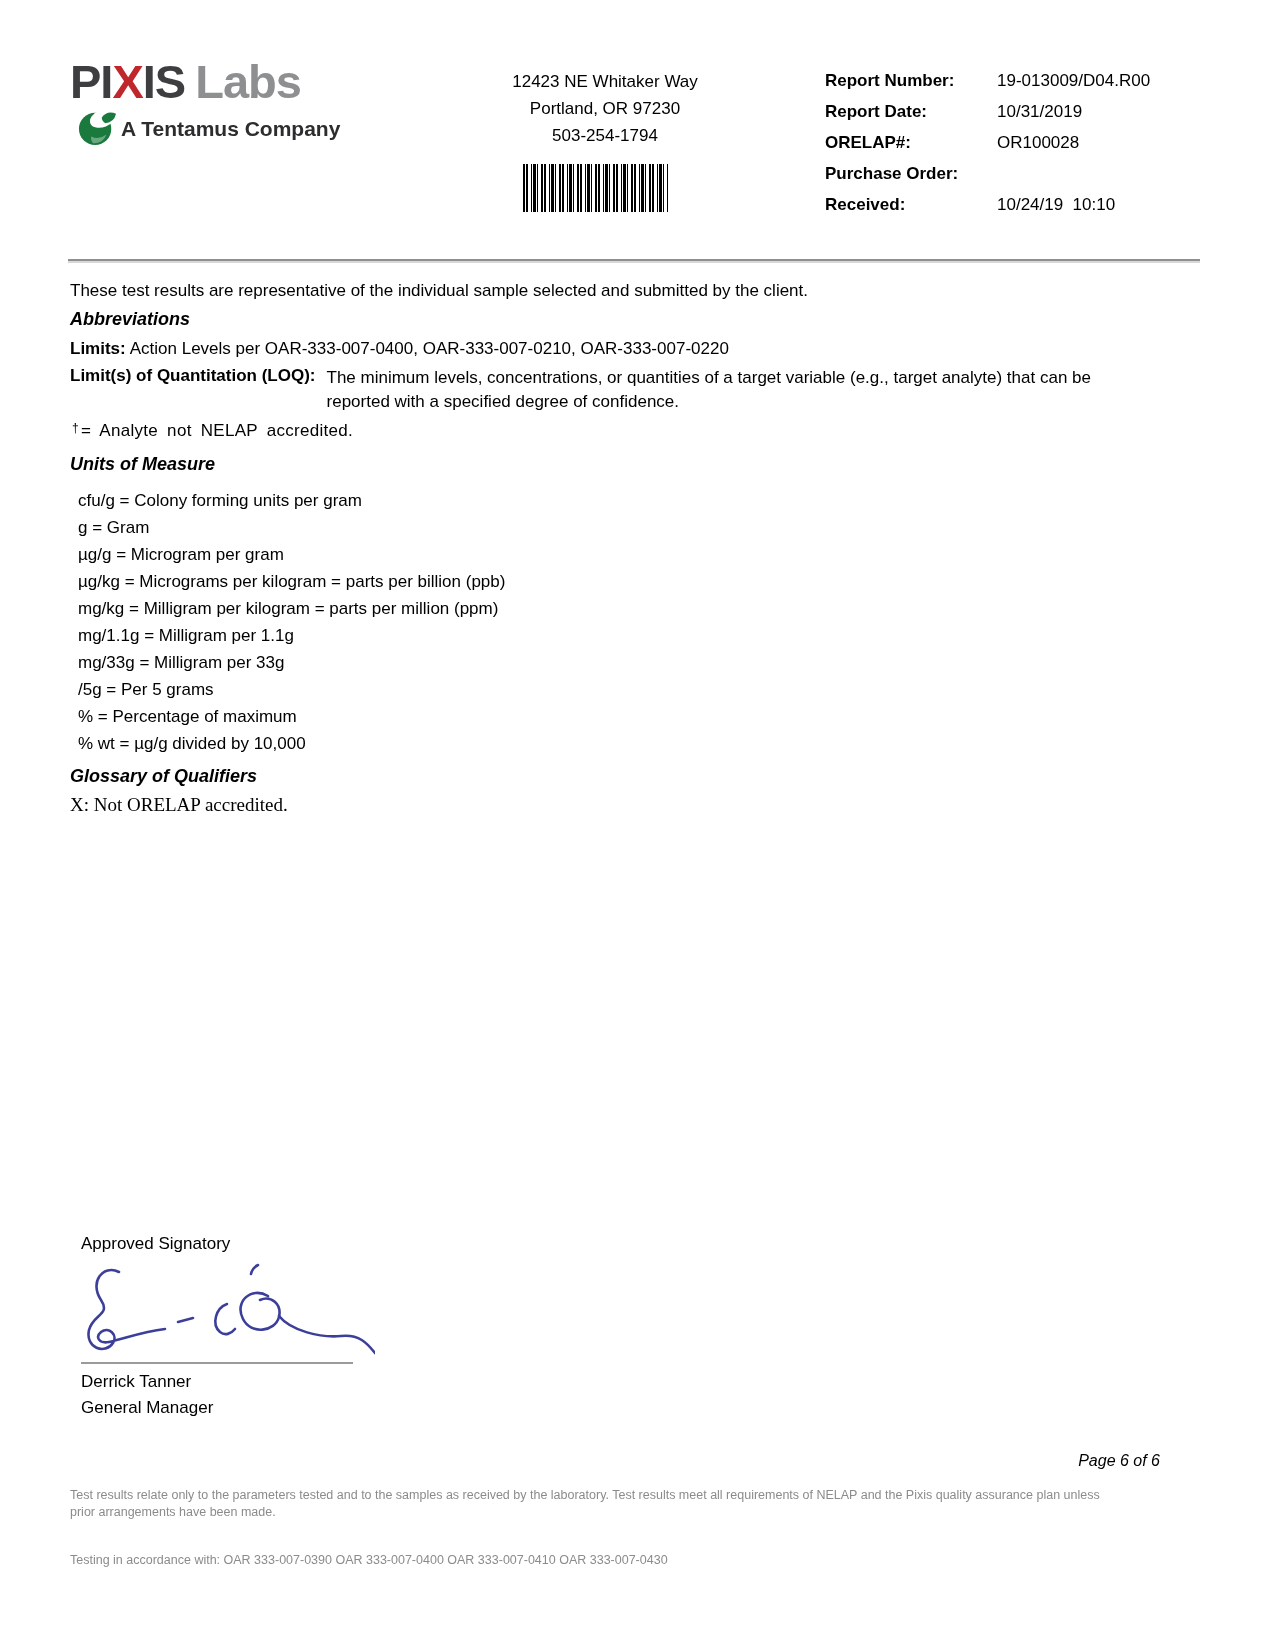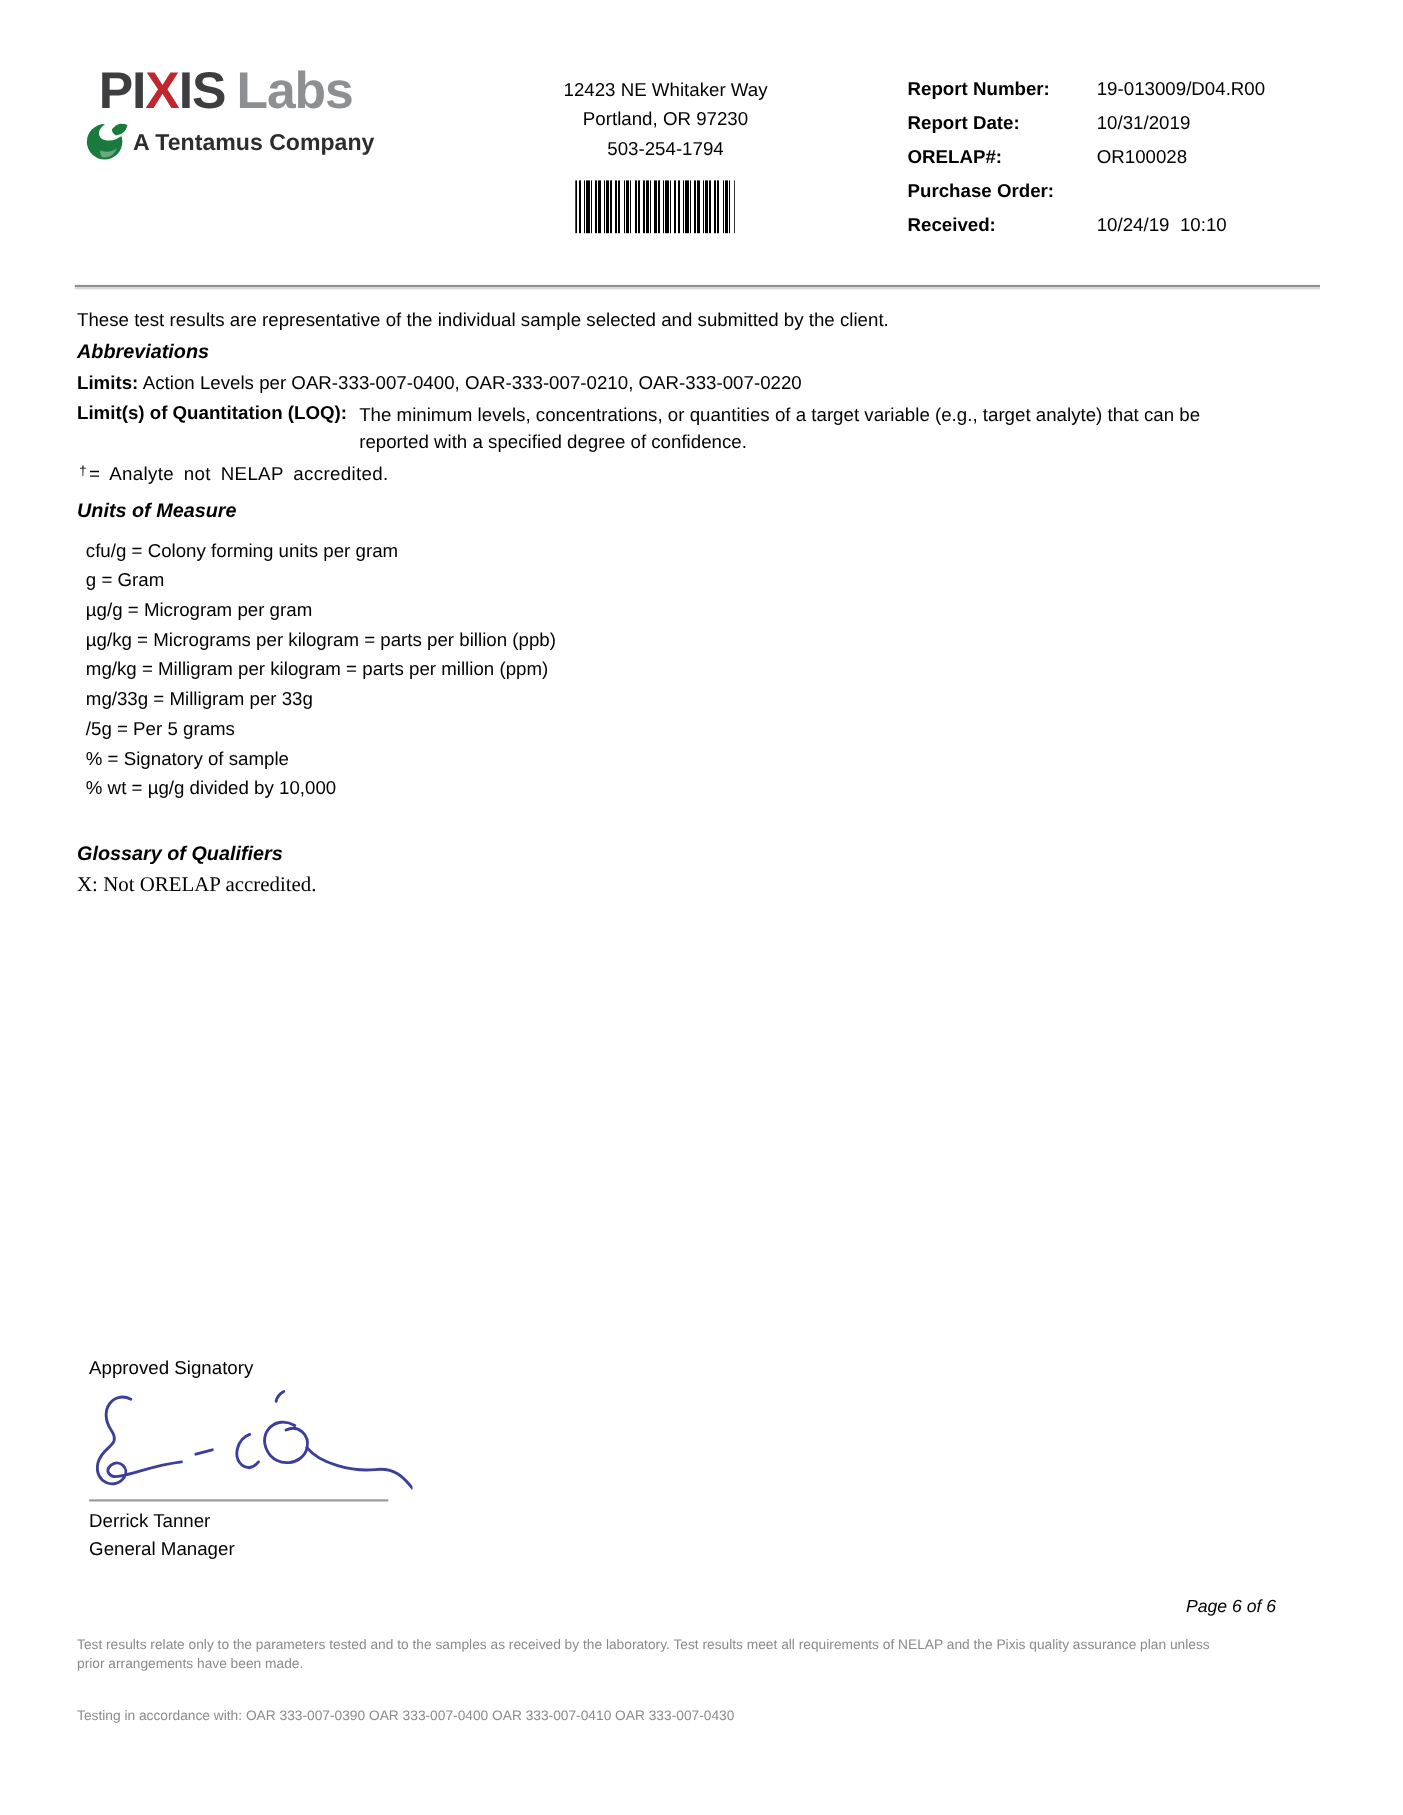--- a/index.html
+++ b/index.html
@@ -1,20 +1,20 @@
 <!DOCTYPE html>
 <html><head>
 <meta charset="utf-8">
 <style>
   html,body{margin:0;padding:0;background:#fff;}
   body{font-family:"Liberation Sans", sans-serif;color:#000;}
   .page{position:relative;width:1275px;height:1650px;background:#fff;overflow:hidden;}
 
   
-  .logo{position:absolute;left:70px;top:58px;text-align:center;}
+  .logo{position:absolute;left:70px;top:58px;}
   .logo-main{font-size:47px;font-weight:bold;letter-spacing:-1px;line-height:48px;}
   .lg-dark{color:#3e3e40;}
   .lg-red{color:#c0272d;}
   .lg-gray{color:#8e8f91;margin-left:10px;}
   .tagline{display:flex;align-items:center;gap:5px;margin-top:2px;margin-left:8px;}
   .tagline-text{font-size:21px;font-weight:bold;color:#2d2d2f;}
 
   .address{position:absolute;left:460px;top:68px;width:290px;text-align:center;font-size:17px;line-height:27px;}
 
   .barcode{position:absolute;left:523px;top:164px;width:145px;height:48px;
@@ -134,23 +134,24 @@
   <div class="dagger-note"><span class="dagger-sym">†</span><span>= Analyte not NELAP accredited.</span></div>
 
   <div class="units">
     <div class="section-title">Units of Measure</div>
     <div class="items">
       <div>cfu/g = Colony forming units per gram</div>
       <div>g = Gram</div>
       <div>µg/g = Microgram per gram</div>
       <div>µg/kg = Micrograms per kilogram = parts per billion (ppb)</div>
       <div>mg/kg = Milligram per kilogram = parts per million (ppm)</div>
+      <div>mg/1.1g = Milligram per 1.1g</div>
       <div>mg/33g = Milligram per 33g</div>
       <div>/5g = Per 5 grams</div>
-      <div>% = Signatory of sample</div>
+      <div>% = Percentage of maximum</div>
       <div>% wt = µg/g divided by 10,000</div>
     </div>
   </div>
 
   <div class="glossary">
     <div class="section-title">Glossary of Qualifiers</div>
     <div class="glossary-item">X: Not ORELAP accredited.</div>
   </div>
 
   <div class="sig-block">

